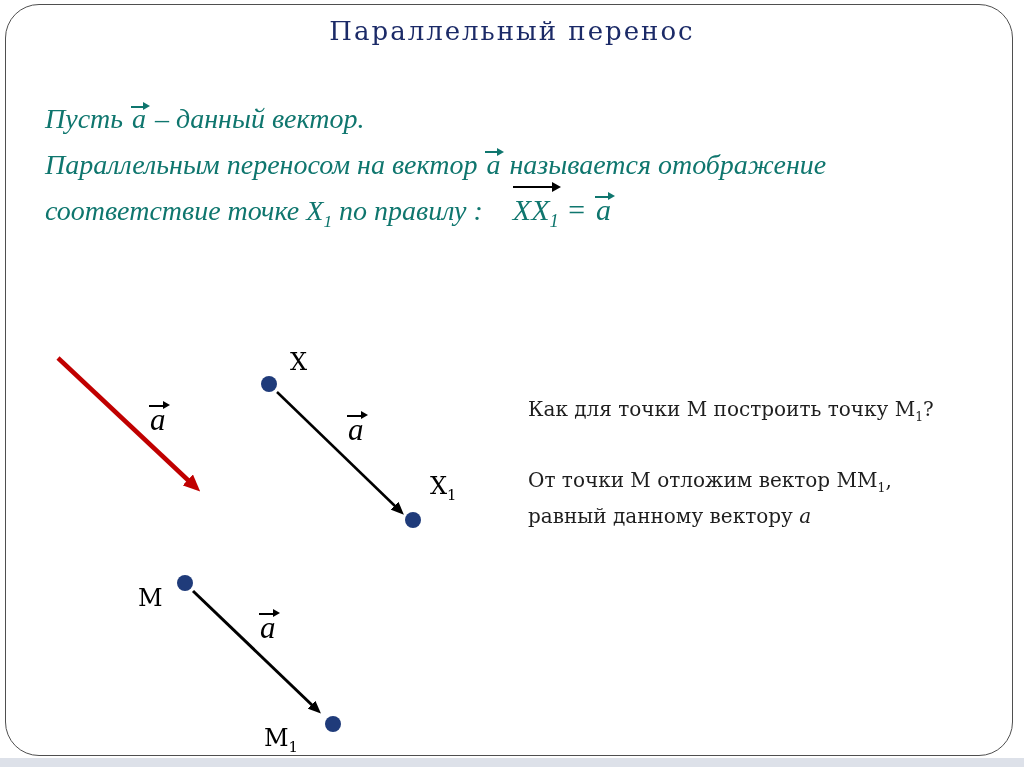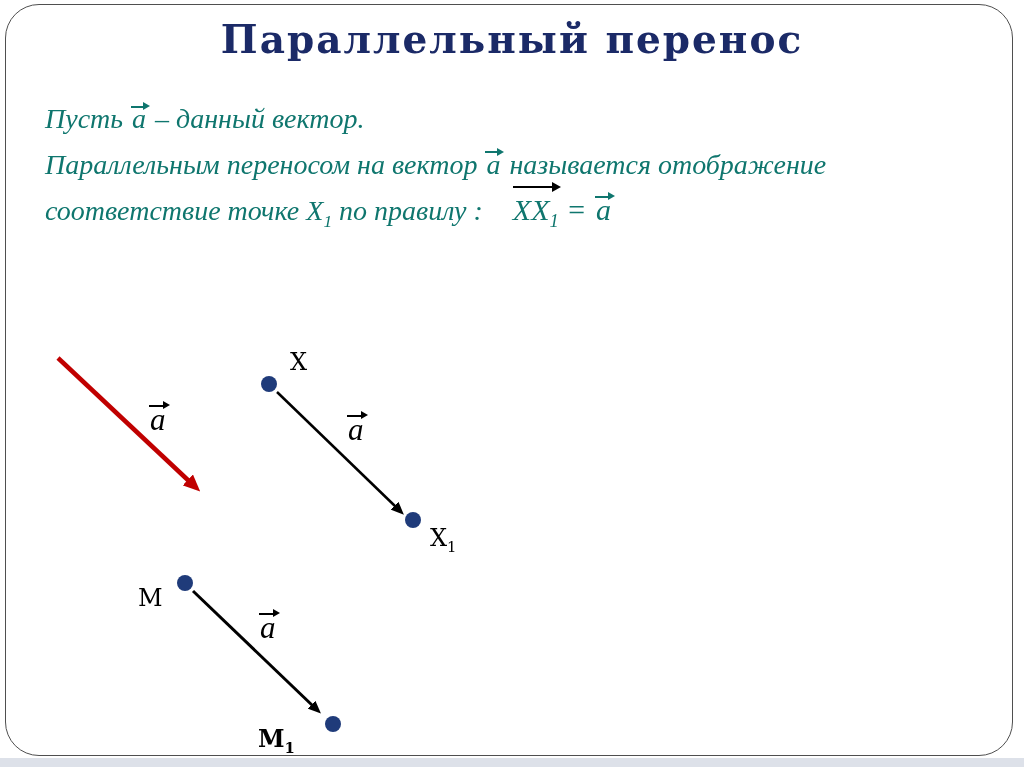--- a/index.html
+++ b/index.html
@@ -3,21 +3,21 @@
 <meta charset="utf-8">
 <style>
   html,body{margin:0;padding:0;background:#ffffff;}
   .canvas{position:relative;width:1024px;height:767px;background:#ffffff;overflow:hidden;
           font-family:"Liberation Serif",serif;color:#111;}
   .bottom-strip{position:absolute;left:0;bottom:0;width:1024px;height:9px;background:#dde1e9;}
   .frame{position:absolute;left:5px;top:4px;width:1006px;height:750px;
          border:1px solid #4f4f4f;border-radius:34px;background:#ffffff;}
 
   .title{position:absolute;left:0;top:16px;width:1024px;margin:0;text-align:center;
-         font-family:"DejaVu Serif",serif;font-weight:bold;font-size:39px;letter-spacing:2px;
+         font-family:"DejaVu Serif",serif;font-weight:normal;font-size:26px;letter-spacing:2px;
          color:#1b2a67;}
 
   .def{position:absolute;left:45px;top:96px;width:940px;
        font-style:italic;font-size:28px;line-height:45.5px;color:#0f766e;}
   .def-line{white-space:nowrap;}
 
   
   .vec{position:relative;display:inline-block;line-height:1;padding:0 2px;}
   .vec .varr{position:absolute;left:1px;right:4px;top:0.02em;height:2px;background:currentColor;}
   .vec .varr::after{content:"";position:absolute;right:-6px;top:-3.5px;
@@ -77,20 +77,27 @@
     <line x1="277" y1="392" x2="396" y2="507" stroke="#000000" stroke-width="2.5" marker-end="url(#mb)"></line>
     <circle cx="413" cy="520" r="8" fill="#1f3b7a"></circle>
     <circle cx="185" cy="583" r="8" fill="#1f3b7a"></circle>
     <line x1="193" y1="591" x2="313" y2="706" stroke="#000000" stroke-width="3" marker-end="url(#mb)"></line>
     <circle cx="333" cy="724" r="8" fill="#1f3b7a"></circle>
   </svg>
 
   <div class="alabel" style="left:148px;top:402px;"><span class="vec"><i class="varr"></i><span>a</span></span></div>
   <div class="dlabel" style="left:290px;top:348px;">X</div>
   <div class="alabel" style="left:346px;top:412px;"><span class="vec"><i class="varr"></i><span>a</span></span></div>
-  <div class="dlabel" style="left:430px;top:524px;"><span>X</span><sub>1</sub></div>
+  <div class="dlabel" style="left:430px;top:472px;"><span>X</span><sub>1</sub></div>
 
+  <div class="qa">
+    <div><span>Как для точки М построить точку М</span><sub>1</sub><span>?</span></div>
+    <div class="answer">
+      <div><span>От точки М отложим вектор ММ</span><sub>1</sub><span>,</span></div>
+      <div><span>равный данному вектору </span><span class="var">a</span></div>
+    </div>
+  </div>
 
 
   <div class="dlabel" style="left:138px;top:584px;">M</div>
   <div class="alabel" style="left:258px;top:610px;"><span class="vec"><i class="varr"></i><span>a</span></span></div>
-  <div class="dlabel" style="left:258px;top:724px;font-weight:bold;"><span>M</span><sub>1</sub></div>
+  <div class="dlabel" style="left:264px;top:724px;"><span>M</span><sub>1</sub></div>
 </div>
 
 </body></html>

